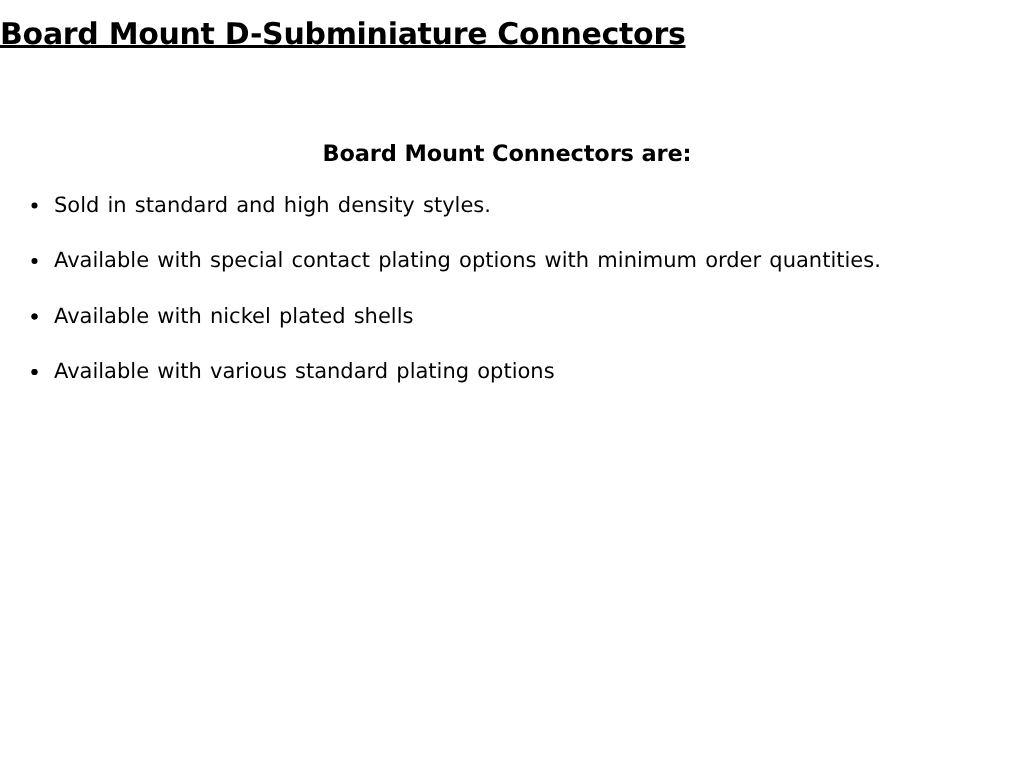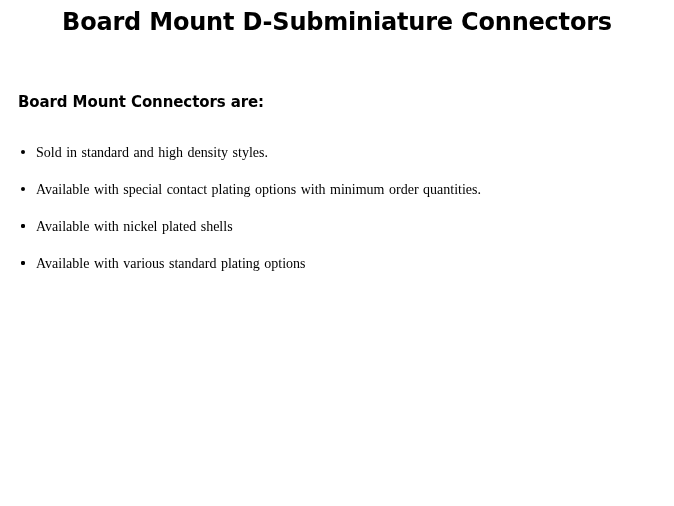--- a/index.html
+++ b/index.html
@@ -11,37 +11,38 @@
     overflow: hidden;
   }
   .slide {
     position: relative;
     width: 674px; height: 506px;
     background: #ffffff;
   }
   .slide-title {
     position: absolute;
     top: 10px; left: 0; right: 0;
-    text-align: center;
-    font-size: 24px;
+    font-size: 20px;
     font-weight: bold;
     line-height: 24px;
     letter-spacing: -0.2px;
+    text-decoration: underline;
   }
   .content {
     position: absolute;
     top: 92px; left: 18px;
     width: 640px;
   }
   .section-heading {
     font-size: 15px;
     font-weight: bold;
     line-height: 20px;
-    margin-bottom: 26px;
+    margin-bottom: 11px;
     letter-spacing: -0.1px;
+    text-align: center;
   }
   ul.bullet-list {
     list-style: none;
   }
   ul.bullet-list li {
     position: relative;
     padding-left: 18px;
     font-size: 14px;
     line-height: 29px;
     margin-bottom: 8px;
@@ -49,21 +50,20 @@
   }
   ul.bullet-list li .dot {
     position: absolute;
     left: 3px; top: 12px;
     width: 4px; height: 4px;
     border-radius: 50%;
     background: #000000;
   }
   ul.bullet-list li .btext {
     white-space: pre-wrap;
-    font-family: Liberation Serif, serif;
   }
 </style>
 </head>
 <body>
 
 <div class="slide">
 
   <div class="slide-title">Board Mount D-Subminiature Connectors</div>
 
   <div class="content">

